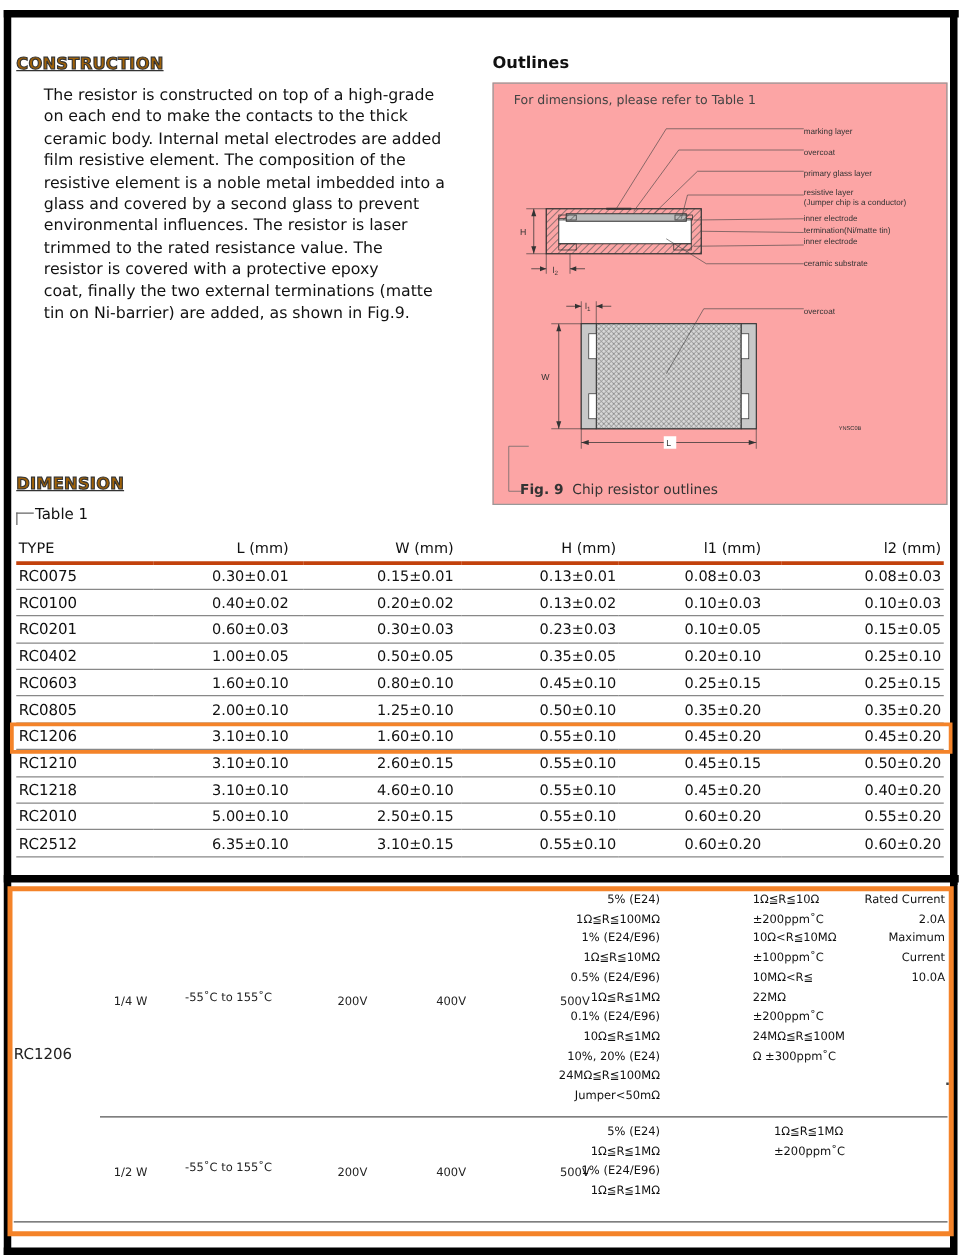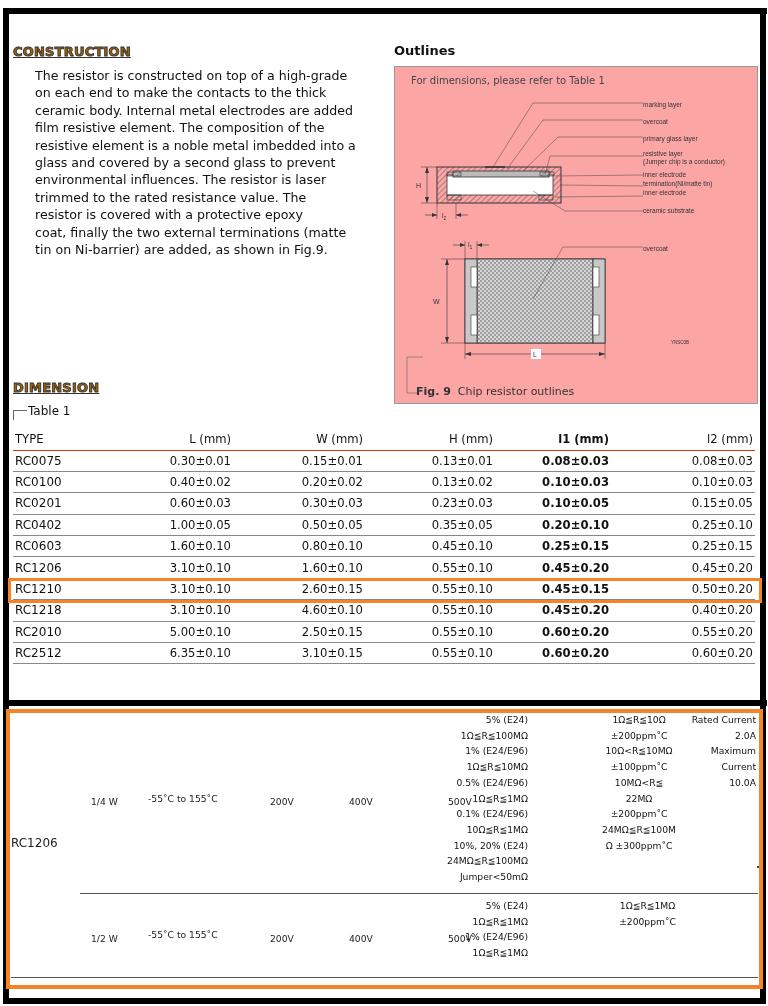--- a/index.html
+++ b/index.html
@@ -43,30 +43,30 @@
     position: absolute; left: 0; top: 6px; width: 14px; height: 10px;
     border-top: 1px solid #666; border-left: 1px solid #666;
   }
   .table-caption span.lbl { margin-left: 15px; }
 
   .dim-table { position: absolute; left: 13px; top: 428px; width: 742px; border-collapse: collapse; }
   .dim-table th, .dim-table td {
     font-family: "DejaVu Sans", sans-serif; font-size: 11.6px; font-weight: normal;
     padding: 0 2px; height: 21.4px; white-space: nowrap;
   }
-  .dim-table th { text-align: right; border-bottom: 1px solid #c2410c; height: 22px; }
+  .dim-table th { text-align: right; border-bottom: 3px solid #c2410c; height: 22px; }
   .dim-table th:first-child { text-align: left; }
   .dim-table td { text-align: right; border-bottom: 1px solid #888; padding-right: 2px; }
   .dim-table td:first-child { text-align: left; font-size: 12px; margin-top: 20px; }
   .dim-table tr.highlight td { position: relative; }
   .dim-table .col-type { width: 110px; }
   .dim-table .col-l { width: 120px; padding-right: 12px !important; }
   .dim-table .col-w { width: 126px; padding-right: 6px !important; }
   .dim-table .col-h { width: 126px; }
-  .dim-table .col-l1 { width: 130px; padding-right: 16px !important; font-weight: bold; }
+  .dim-table .col-l1 { width: 130px; padding-right: 16px !important; }
 
   .highlight-row-box {
     position: absolute; left: 8px; top: 578px; width: 754px; height: 25px;
     border: 3.5px solid #f48329; pointer-events: none;
   }
   .highlight-spec-box {
     position: absolute; left: 6px; top: 709px; width: 757px; height: 280px;
     border: 4px solid #f48329; pointer-events: none;
   }
 
@@ -77,21 +77,21 @@
   .spec-type { left: 11px; top: 836px; font-size: 12px; }
   .spec-line1 { position: absolute; left: 80px; top: 893px; width: 678px; height: 1px; background: #555; }
   .spec-line2 { position: absolute; left: 11px; top: 977px; width: 747px; height: 1px; background: #555; }
 
   .c-power { left: 91px; }
   .c-temp { left: 148px; }
   .c-v1 { left: 270px; }
   .c-v2 { left: 349px; }
   .c-v3 { left: 448px; }
   .tol-block { position: absolute; right: 240px; text-align: right; font-size: 9.2px; line-height: 15.7px; }
-  .tcr-block { position: absolute; right: 92px; text-align: center; font-size: 9.2px; line-height: 15.7px; }
+  .tcr-block { position: absolute; right: 92px; text-align: left; font-size: 9.2px; line-height: 15.7px; }
   .cur-block { position: absolute; right: 12px; text-align: right; font-size: 9.2px; line-height: 15.7px; }
   .dot-mark { position: absolute; left: 757px; top: 866px; width: 2px; height: 2px; background: #444; }
 </style>
 </head>
 <body>
 
 <div class="frame-top"></div>
 <div class="frame-left"></div>
 <div class="frame-right"></div>
 <div class="frame-sep"></div>
@@ -259,20 +259,28 @@
         <td>0.25±0.10</td>
       </tr>
       <tr>
         <td class="col-type">RC0603</td>
         <td class="col-l">1.60±0.10</td>
         <td class="col-w">0.80±0.10</td>
         <td class="col-h">0.45±0.10</td>
         <td class="col-l1">0.25±0.15</td>
         <td>0.25±0.15</td>
       </tr>
+      <tr>
+        <td class="col-type">RC0805</td>
+        <td class="col-l">2.00±0.10</td>
+        <td class="col-w">1.25±0.10</td>
+        <td class="col-h">0.50±0.10</td>
+        <td class="col-l1">0.35±0.20</td>
+        <td>0.35±0.20</td>
+      </tr>
       <tr class="highlight">
         <td class="col-type">RC1206</td>
         <td class="col-l">3.10±0.10</td>
         <td class="col-w">1.60±0.10</td>
         <td class="col-h">0.55±0.10</td>
         <td class="col-l1">0.45±0.20</td>
         <td>0.45±0.20</td>
       </tr>
       <tr>
         <td class="col-type">RC1210</td>

